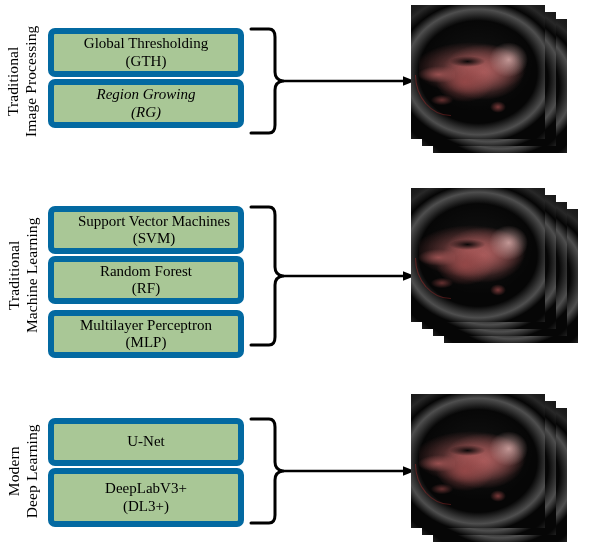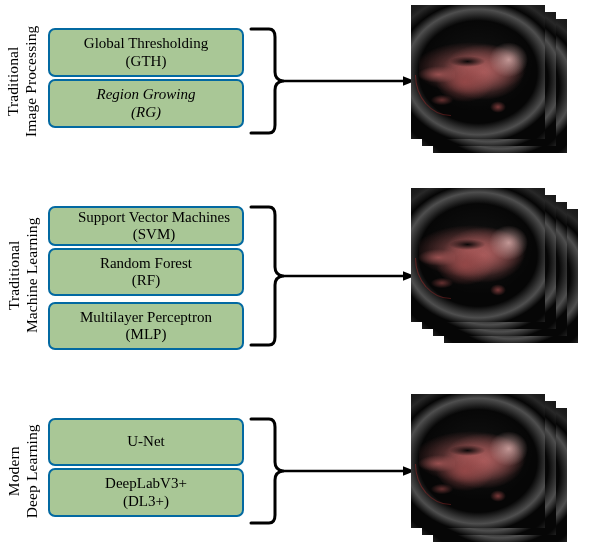--- a/index.html
+++ b/index.html
@@ -58,21 +58,21 @@
   .boxes {
     position: absolute;
     left: 48px;
     top: 0;
     width: 196px;
   }
   .mbox {
     box-sizing: border-box;
     width: 196px;
     background: #a9c796;
-    border: 2px solid #0369a1;
+    border: 6px solid #0369a1;
     border-radius: 7px;
     display: flex;
     flex-direction: column;
     align-items: center;
     justify-content: center;
     font-size: 15px;
     line-height: 1.15;
     text-align: center;
     padding: 2px 4px;
   }
@@ -242,21 +242,21 @@
   <div class="group" style="top:195px; height:160px;">
 
     <div class="cat-label" style="height:160px;">
       <div class="cat-label-inner">
         <span class="l1">Traditional</span>
         <span class="l2">Machine Learning</span>
       </div>
     </div>
 
     <div class="boxes" style="top:11px;">
-      <div class="mbox" style="height:40px; margin-bottom:2px;padding-left:20px;">
+      <div class="mbox" style="height:48px; margin-bottom:2px;padding-left:20px;">
         <span>Support Vector Machines</span>
         <span class="abbr">(SVM)</span>
       </div>
       <div class="mbox" style="height:48px; margin-bottom:6px;">
         <span>Random Forest</span>
         <span class="abbr">(RF)</span>
       </div>
       <div class="mbox" style="height:48px;">
         <span>Multilayer Perceptron</span>
         <span class="abbr">(MLP)</span>
@@ -323,21 +323,21 @@
         <span class="l1">Modern</span>
         <span class="l2">Deep Learning</span>
       </div>
     </div>
 
     <div class="boxes" style="top:8px;">
       <div class="mbox" style="height:48px; margin-bottom:2px;">
         <span>U-Net</span>
         <span class="abbr"></span>
       </div>
-      <div class="mbox" style="height:49px;">
+      <div class="mbox" style="height:59px;">
         <span>DeepLabV3+</span>
         <span class="abbr">(DL3+)</span>
       </div>
     </div>
 
     <div class="brace-wrap" style="top:6px;">
       <svg width="40" height="110" viewBox="0 0 40 110">
         <path d="M2,3 L20,3 Q26,3 26,11 L26,46 Q26,54 34,55 Q26,56 26,64 L26,99 Q26,107 20,107 L2,107" fill="none" stroke="#000000" stroke-width="3" stroke-linecap="round" stroke-linejoin="round"></path>
       </svg>
     </div>

